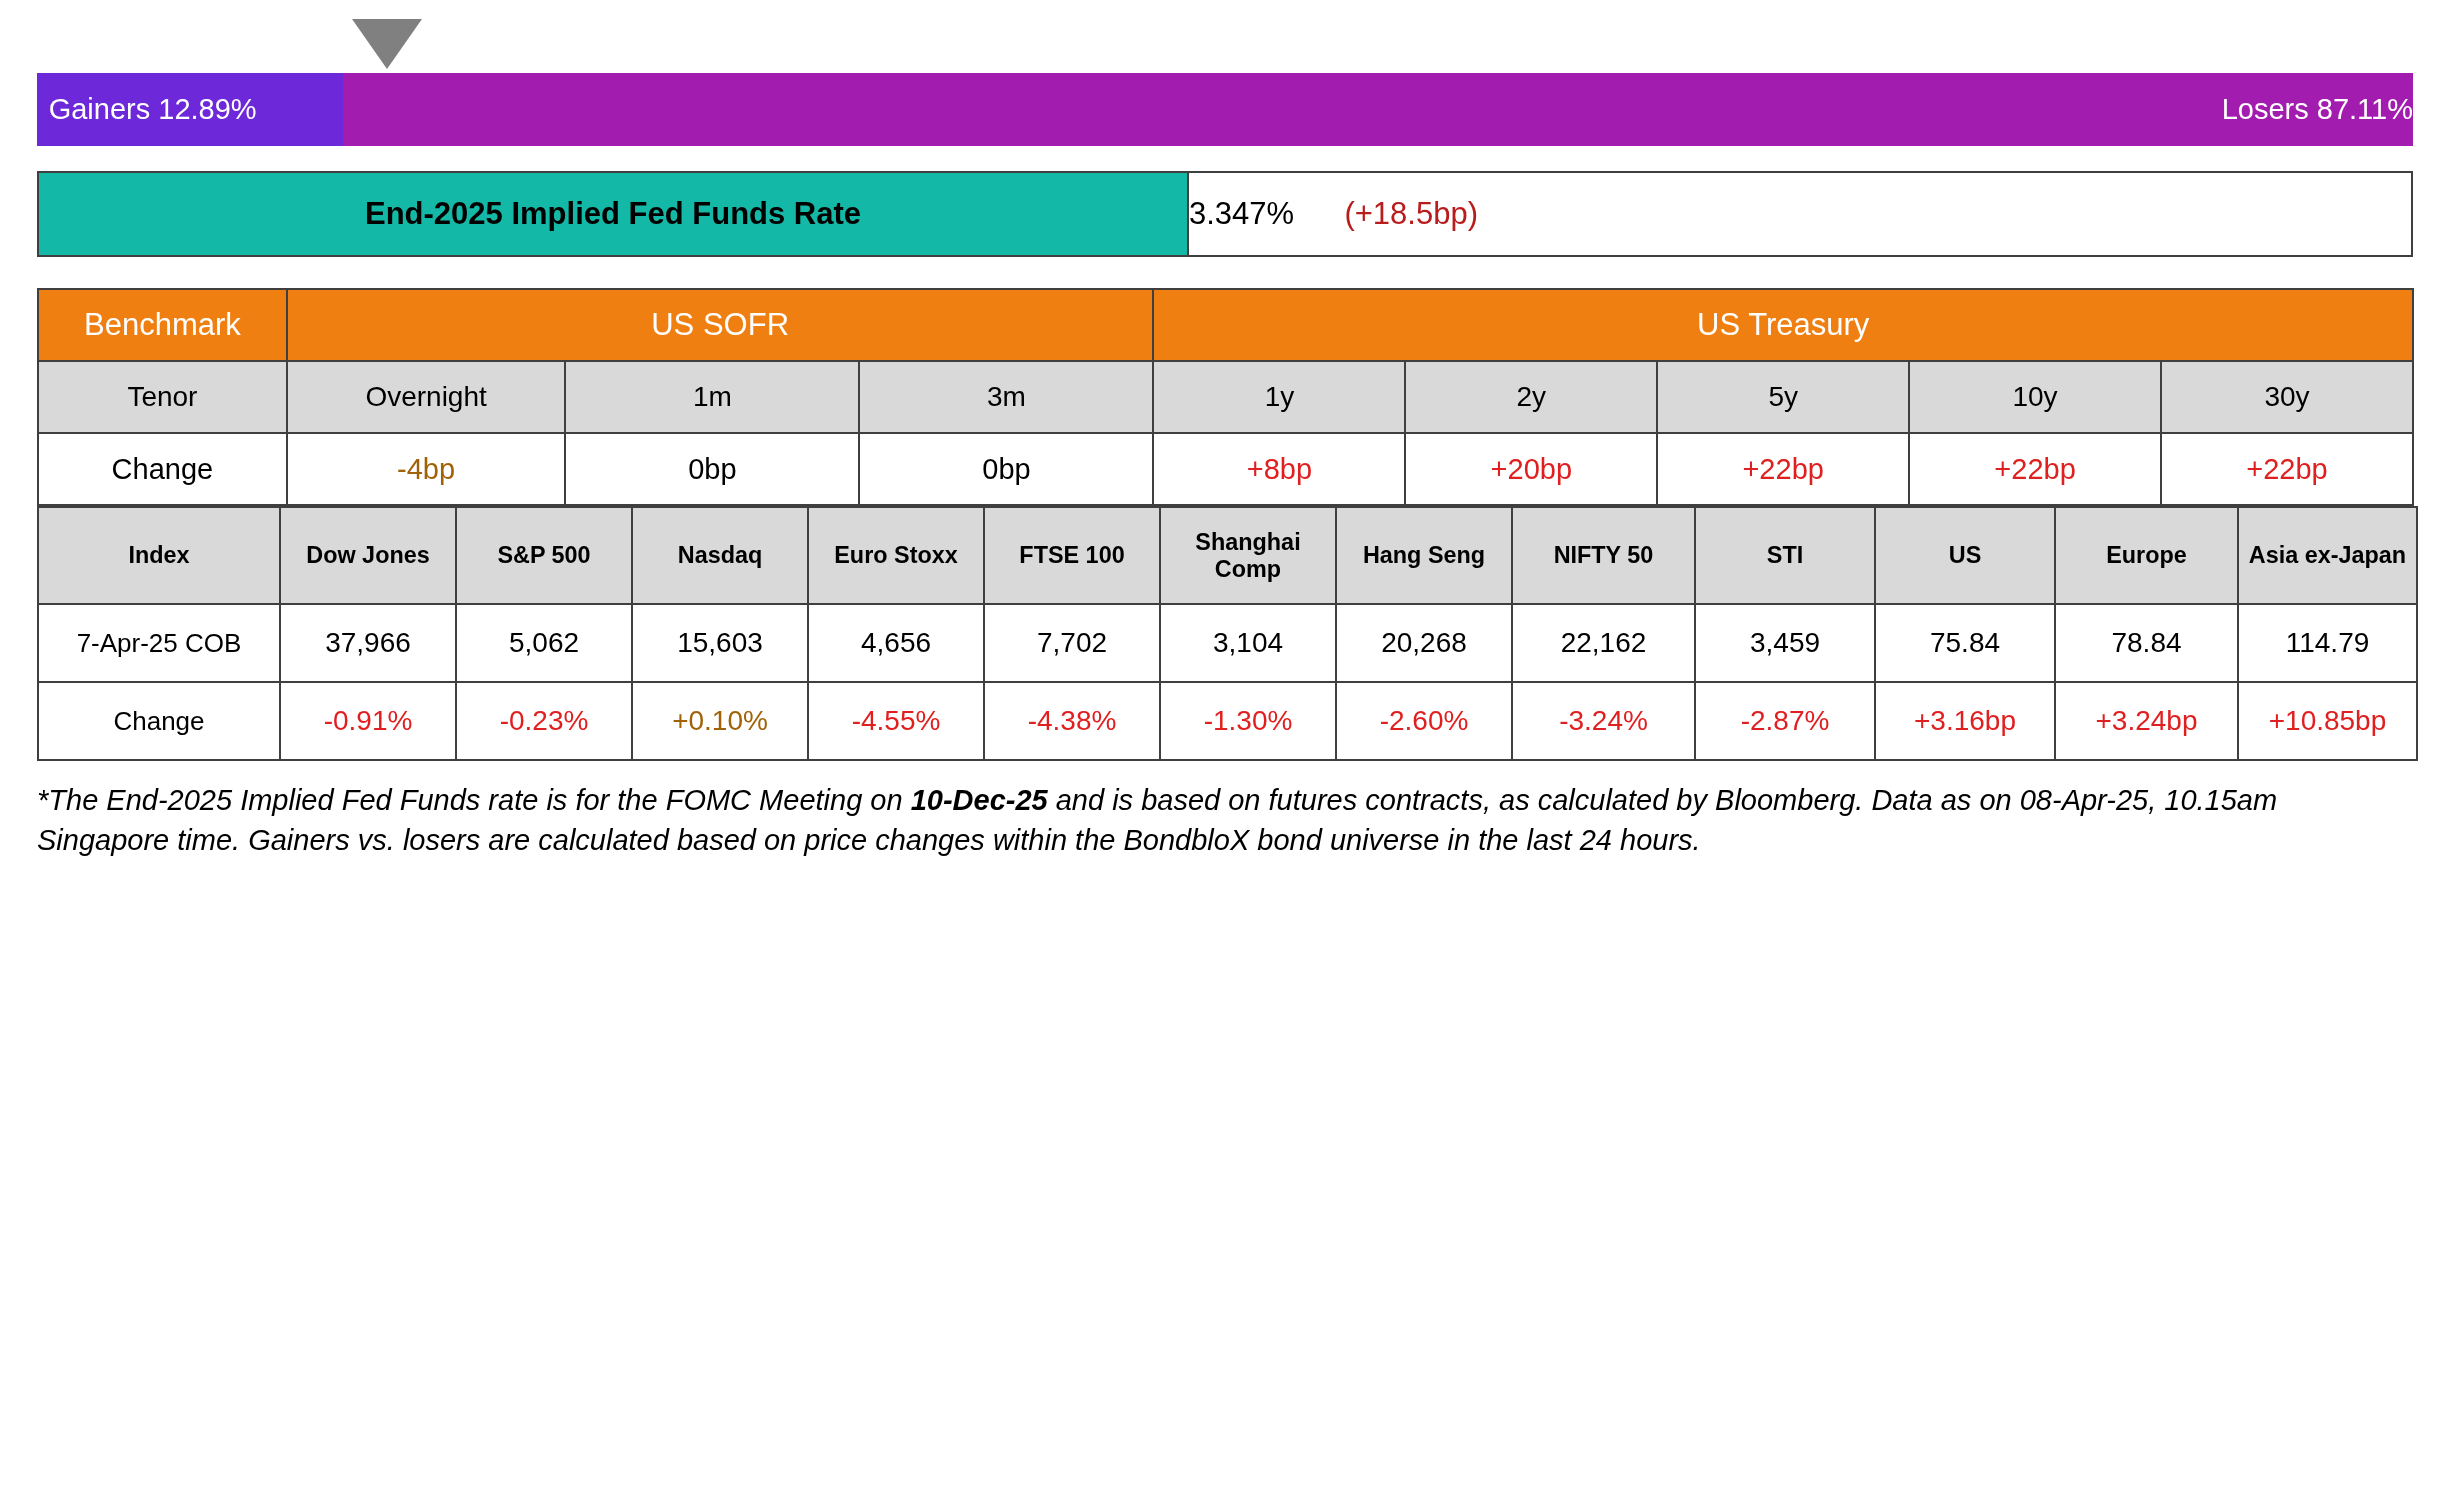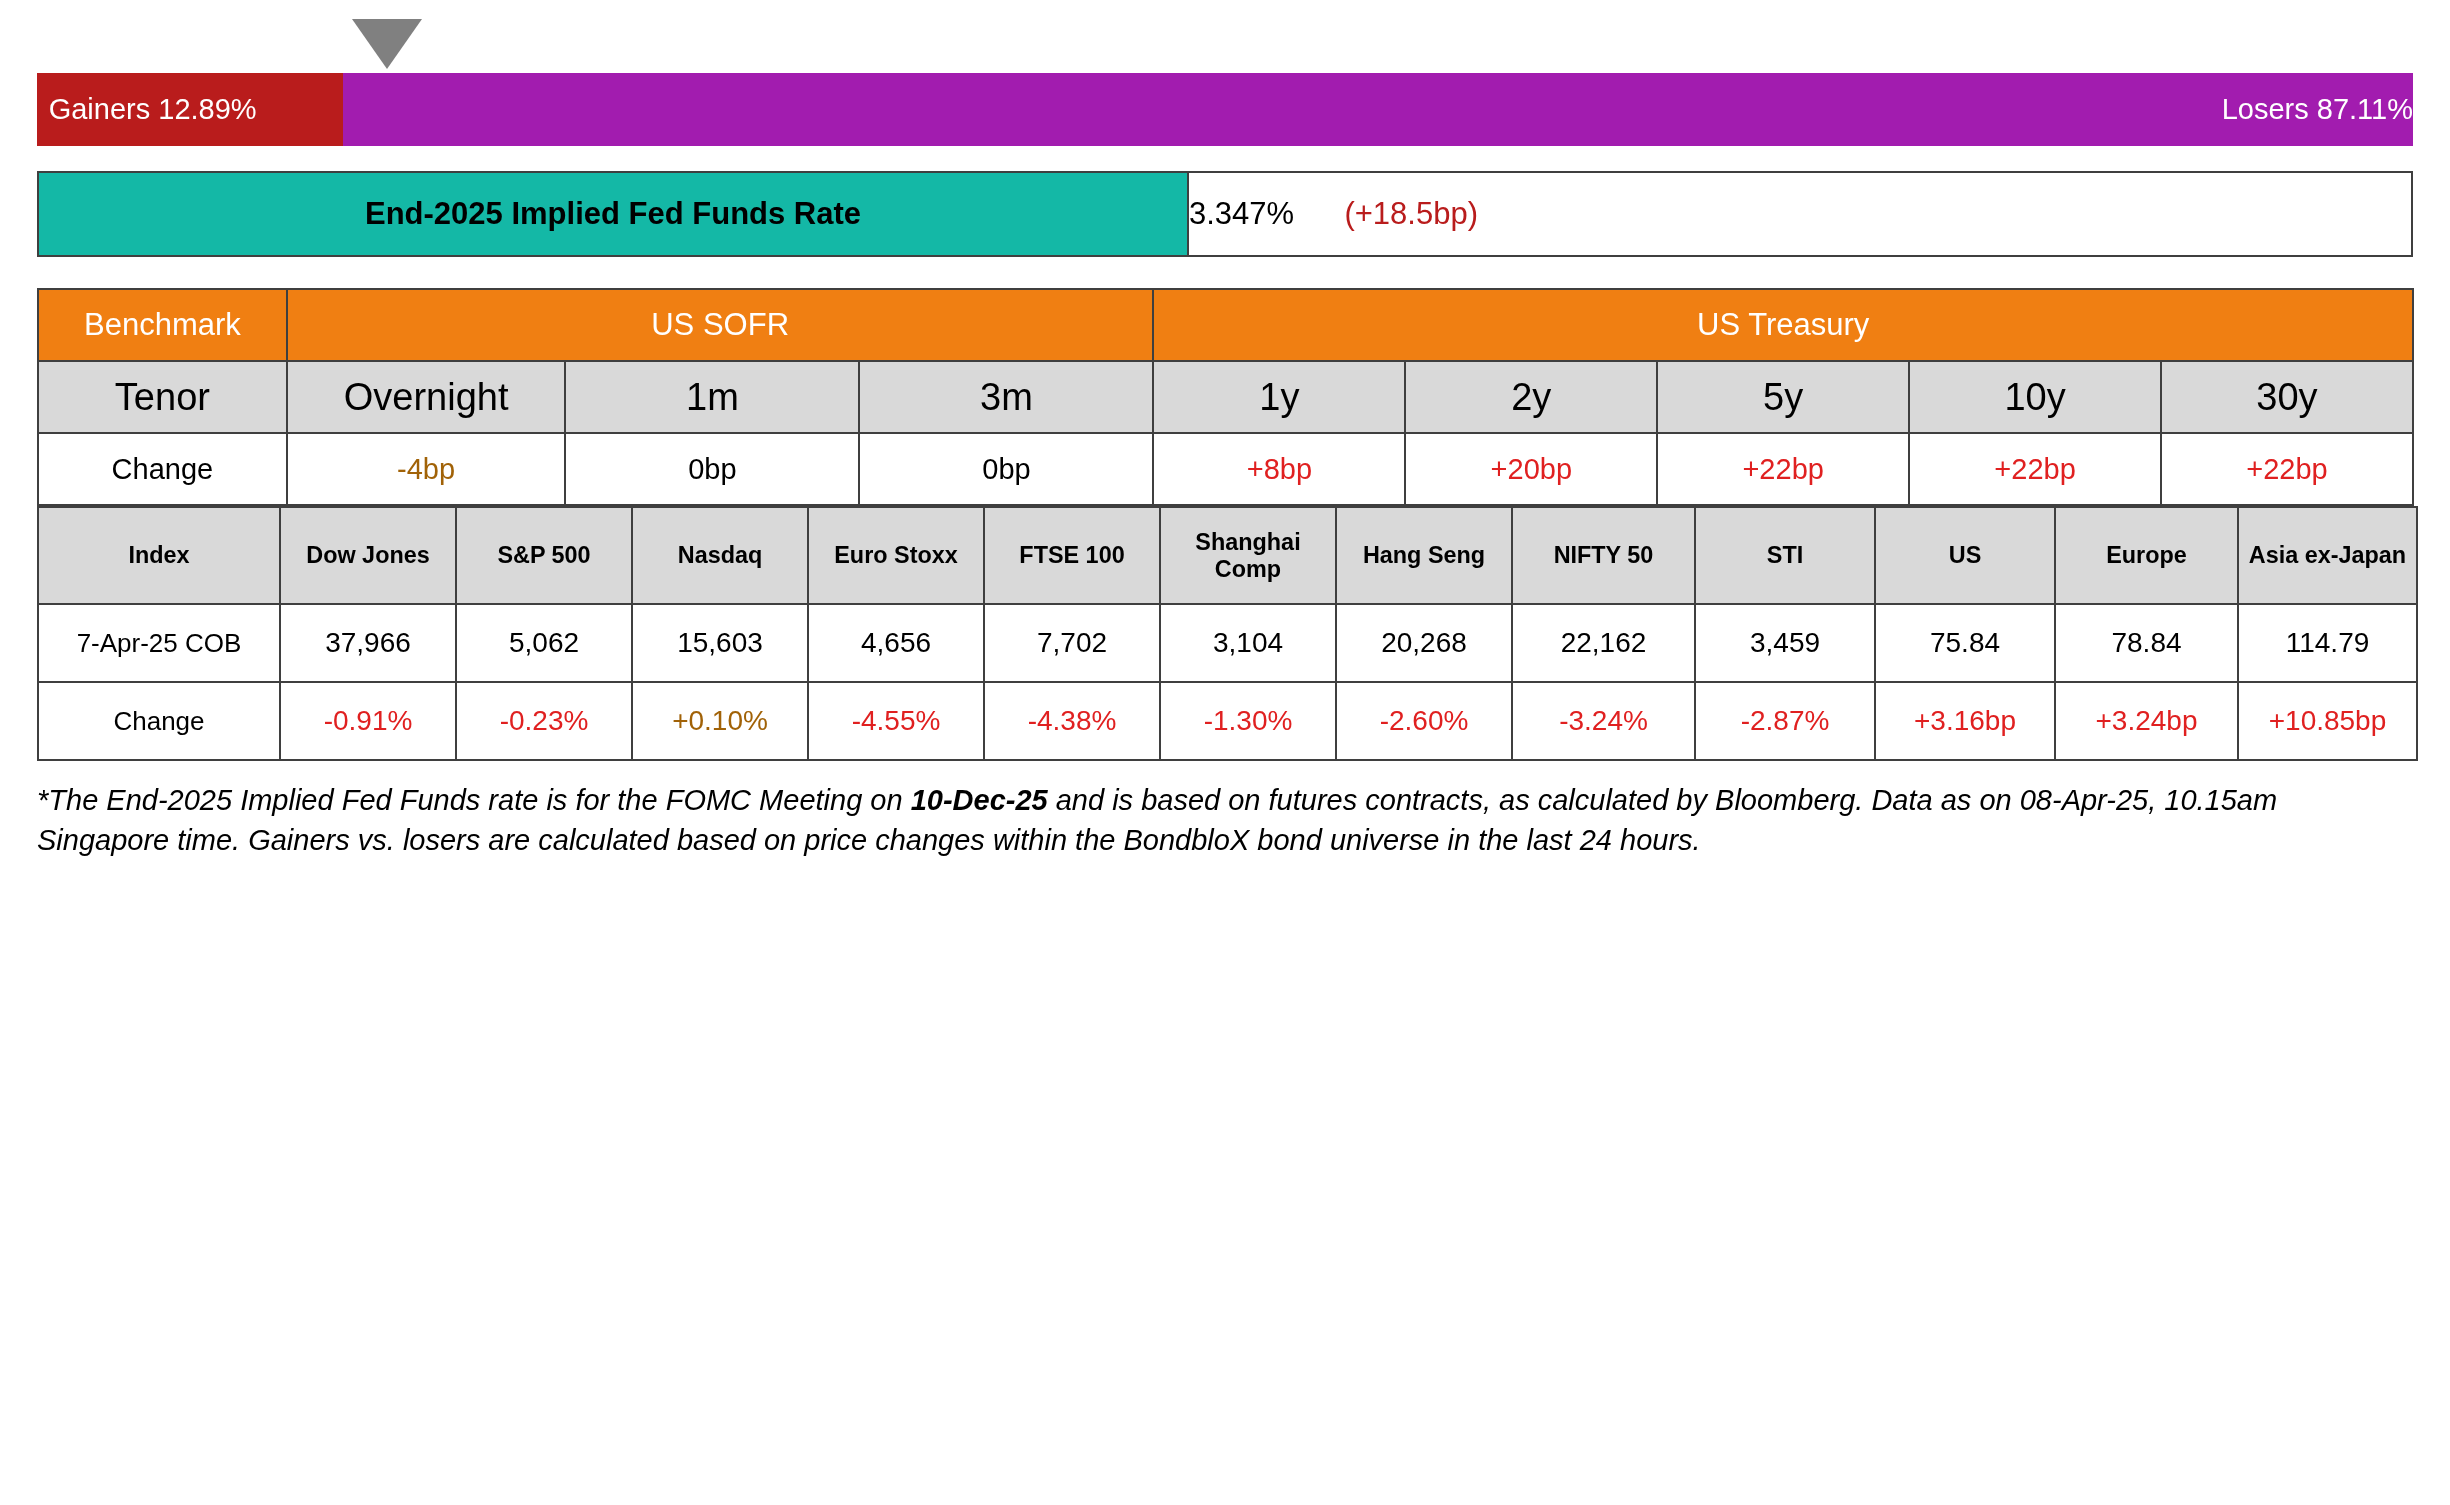--- a/index.html
+++ b/index.html
@@ -39,21 +39,21 @@
     border-top: 50px solid #808080;
   }
   .gl-bar {
     display: flex;
     height: 73px;
     margin: 0 0 0 0;
     font-size: 29px;
     color: #ffffff;
   }
   .gl-gainers {
-    background: #b91c1c;
+    background: #6d28d9;
     display: flex;
     align-items: center;
     padding-left: 11.7px;
     box-sizing: border-box;
   }
   .gl-losers {
     background: #a21caf;
     display: flex;
     align-items: center;
     justify-content: flex-end;
@@ -109,21 +109,21 @@
   .hdr-orange {
     background: #f07f12 !important;
     color: #ffffff;
     font-weight: bold;
     font-size: 31px;
     height: 70px;
   }
   .hdr-grey {
     background: #d9d9d9 !important;
     font-weight: bold;
-    font-size: 38px;
+    font-size: 28px;
     height: 70px;
   }
   .row-label {
     font-size: 29px;
     height: 70px;
   }
   .cell {
     font-size: 29px;
     height: 70px;
   }

